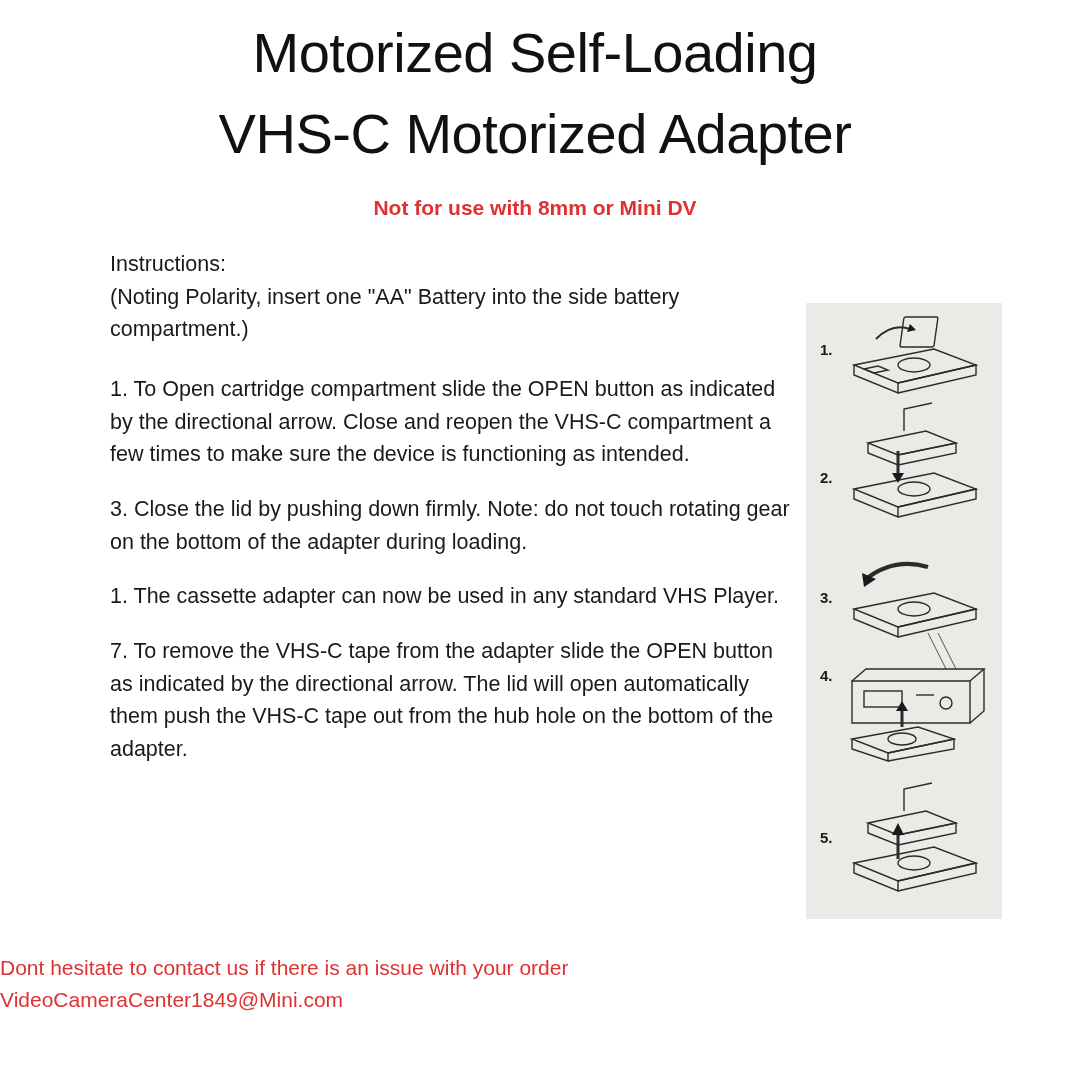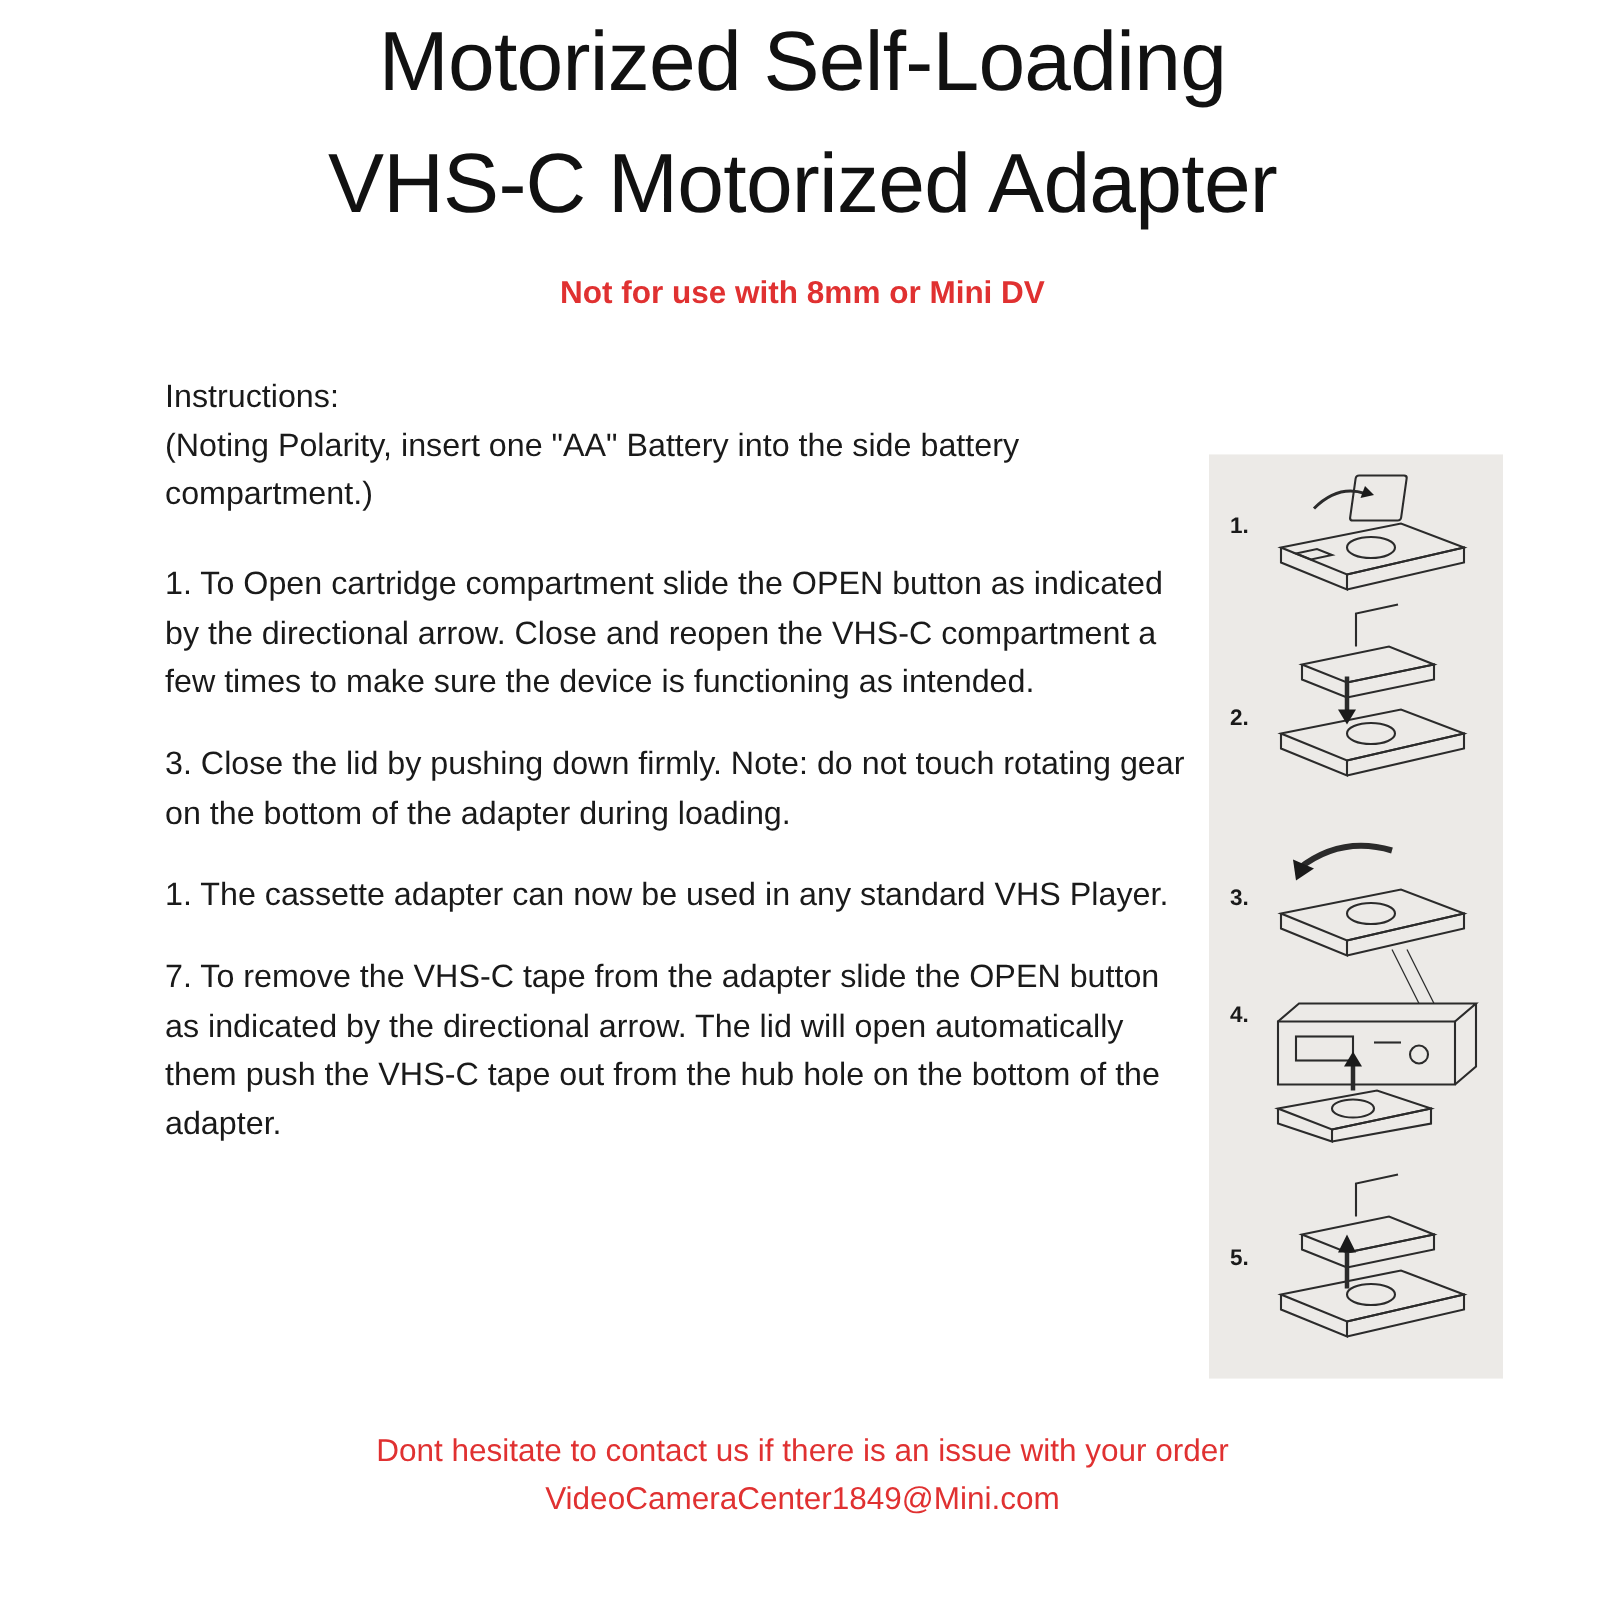--- a/index.html
+++ b/index.html
@@ -21,21 +21,21 @@
     height: 1070px;
   }
   .title {
     text-align: center;
     font-size: 56px;
     font-weight: 400;
     line-height: 1.45;
     letter-spacing: -0.5px;
     color: #111111;
     margin: 0;
-    padding-top: 0;
+    padding-top: 12px;
   }
   .title .line {
     display: block;
   }
   .subtitle {
     text-align: center;
     color: #e03131;
     font-size: 21px;
     margin-top: 22px;
     font-weight: 700;
@@ -68,21 +68,20 @@
     overflow: hidden;
   }
   .figure svg {
     display: block;
   }
   .footer {
     position: absolute;
     left: 0;
     right: 0;
     top: 952px;
-    text-align: center;
     color: #e03131;
     font-size: 21px;
     line-height: 1.5;
   }
   .footer .email {
     display: block;
   }
 </style>
 </head>
 <body>

